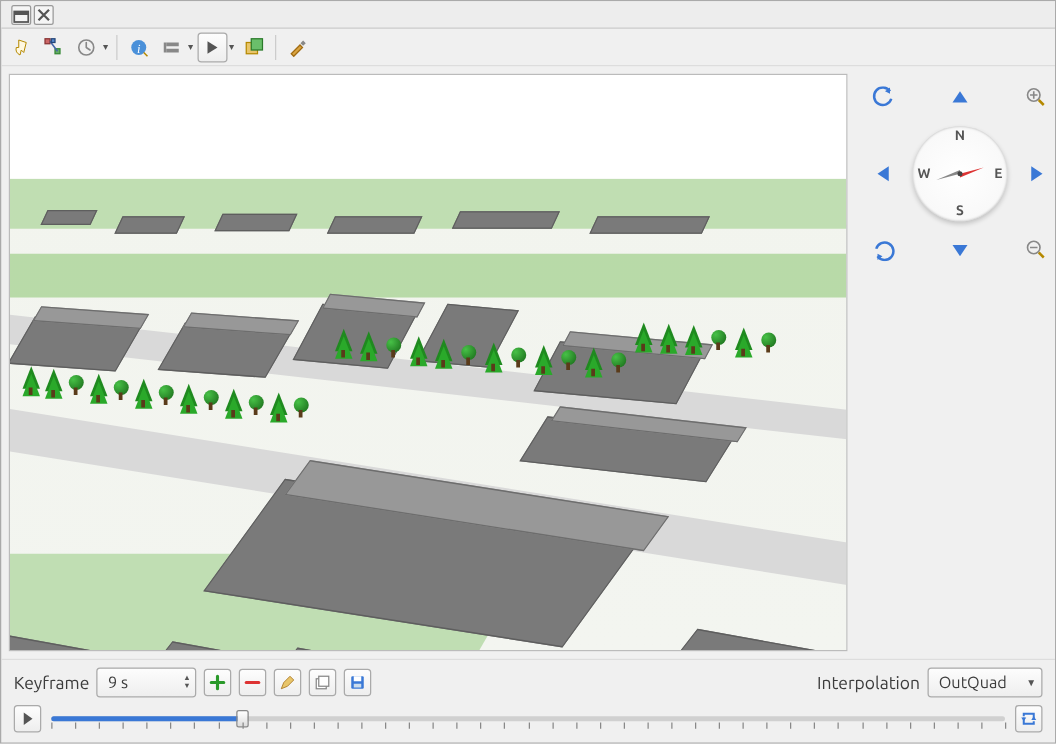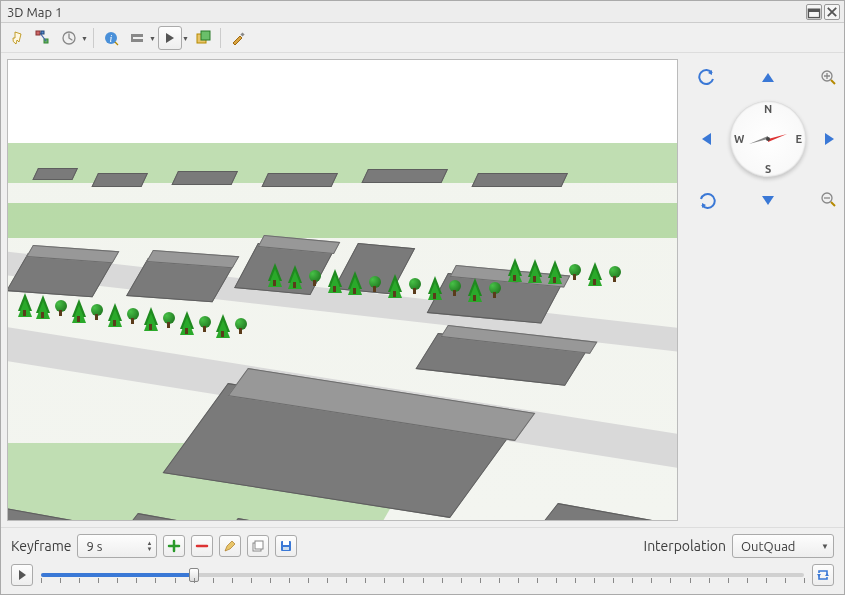--- a/index.html
+++ b/index.html
@@ -155,21 +155,20 @@
     transform:translateX(-50%);
   }
   .slider .tick { position:absolute; top:12px; width:1px; height:5px; background:#888; }
 </style>
 </head>
 <body>
 
 <div class="window">
 
   <div class="titlebar">
-    <div class="title">3D Map 1</div>
     <div class="winbtn">
       <svg viewBox="0 0 10 10">
           <rect x="1" y="3" width="8" height="6" fill="none" stroke="#555"></rect>
           <rect x="1" y="3" width="8" height="2" fill="#555"></rect>
         </svg>
     </div>
     <div class="winbtn">
       <svg viewBox="0 0 10 10">
           <path d="M2 2 L8 8 M8 2 L2 8" stroke="#555" stroke-width="1.3"></path>
         </svg>
@@ -517,21 +516,21 @@
       </div>
       <div class="ibtn">
         <svg viewBox="0 0 14 14">
             <rect x="2" y="2" width="10" height="10" rx="1" fill="#3a78d6"></rect>
             <rect x="4" y="2" width="6" height="4" fill="#fff"></rect>
             <rect x="4" y="8" width="6" height="3" fill="#cde"></rect>
           </svg>
       </div>
       <div class="spacer"></div>
       <span class="lbl">Interpolation</span>
-      <div class="combo" style="width:102px;justify-content:space-between">
+      <div class="combo" style="width:92px;justify-content:space-between">
         <span>OutQuad</span>
         <span class="arrow">▼</span>
       </div>
     </div>
 
     <div class="playrow">
       <div class="ibtn">
         <svg viewBox="0 0 14 14">
             <path d="M4 2 L11 7 L4 12 Z" fill="#555"></path>
           </svg>

